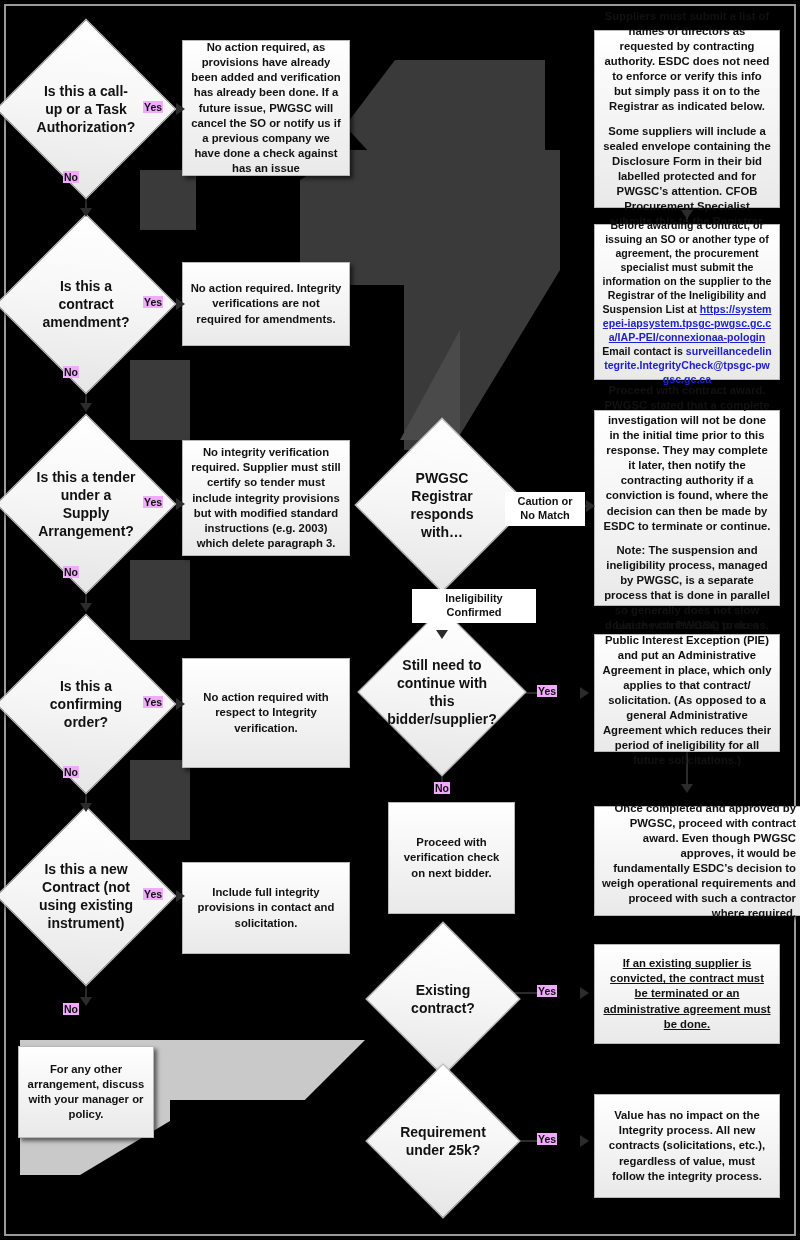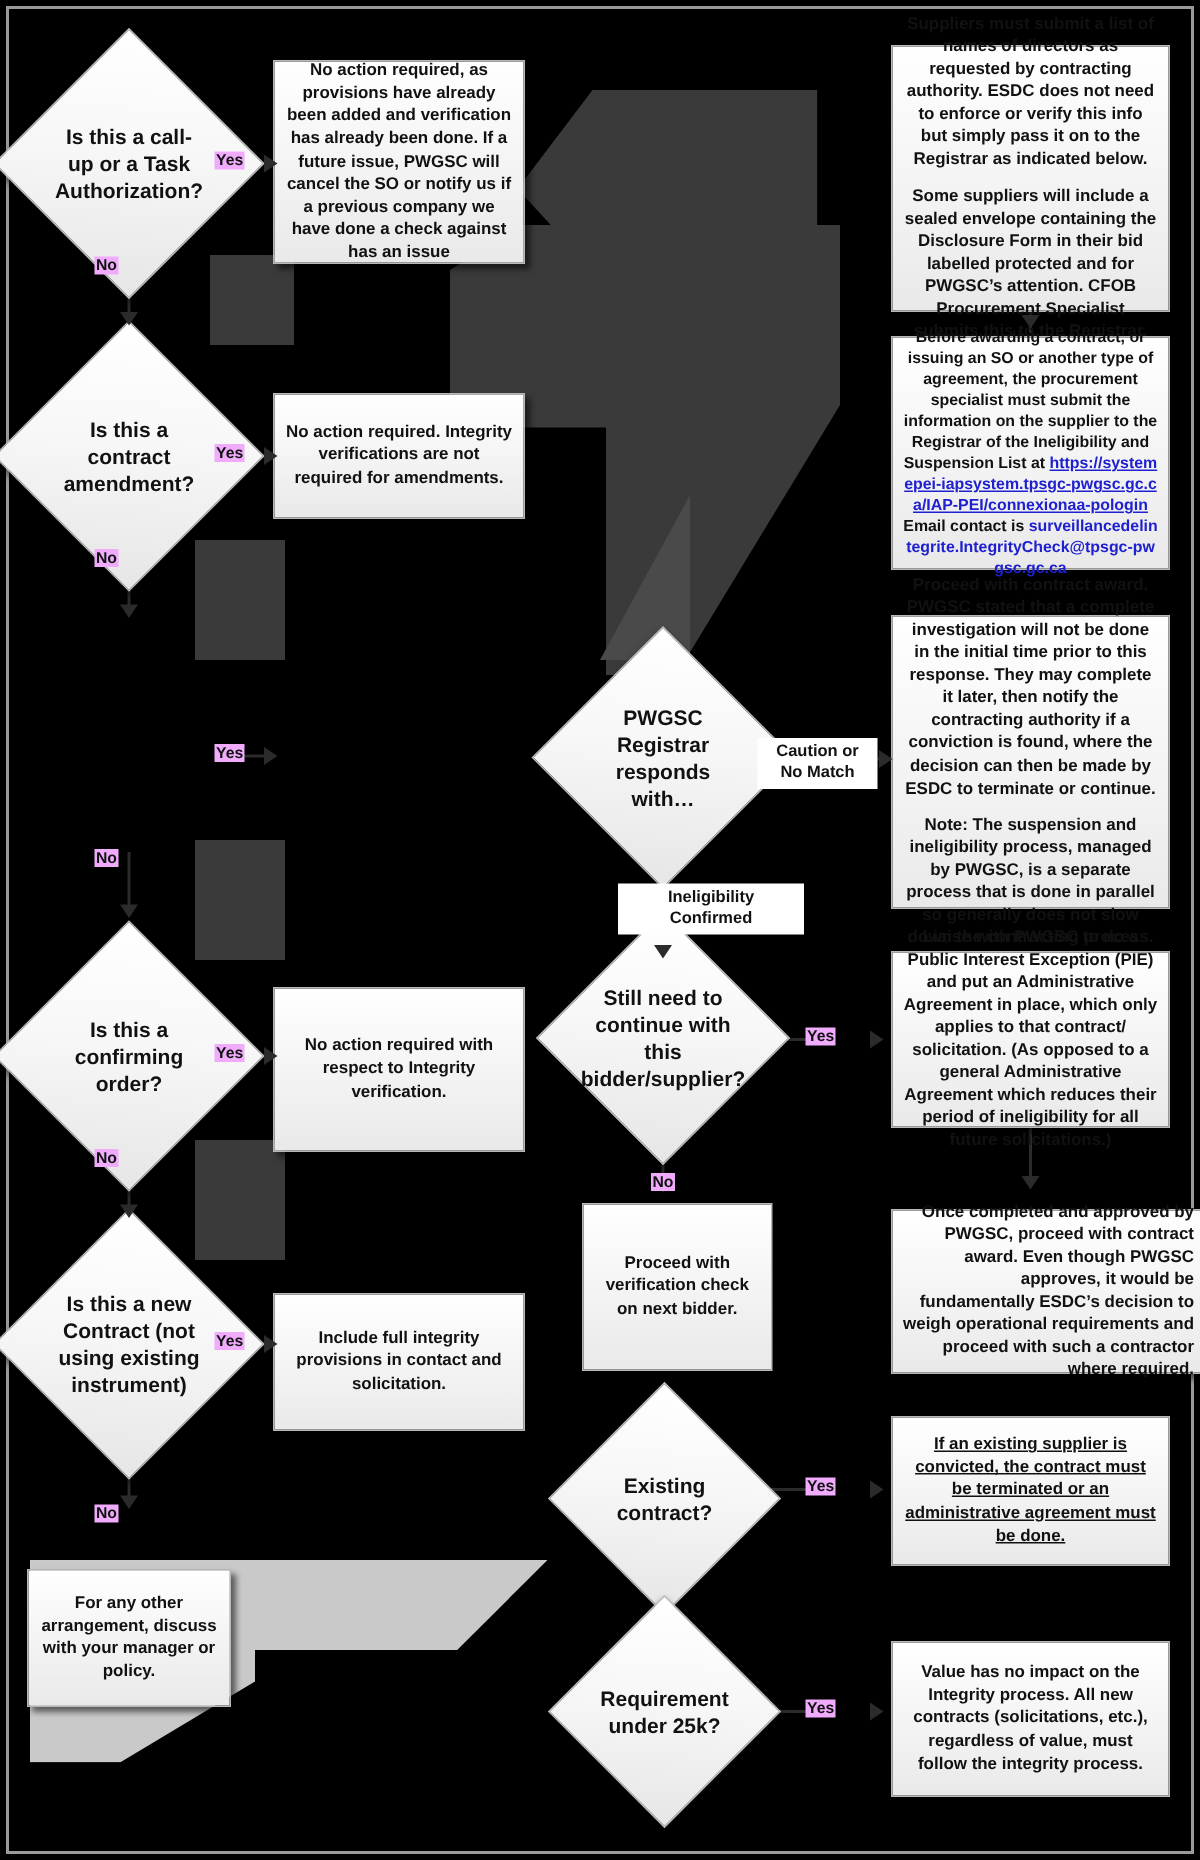--- a/index.html
+++ b/index.html
@@ -187,27 +187,34 @@
   <div class="arrow-r" style="left:176px; top:298px;"></div>
   <div class="elabel" style="left:143px; top:296px;">Yes</div>
   <div class="vline" style="left:85px; top:368px; width:2px; height:40px;"></div>
   <div class="arrow-d" style="left:80px; top:403px;"></div>
   <div class="elabel" style="left:63px; top:366px;">No</div>
 
   <div class="box" style="left:182px; top:262px; width:168px; height:84px;">
     <div class="inner">No action required. Integrity verifications are not required for amendments.</div>
   </div>
 
+  <div class="diamond" style="left:22px; top:440px; width:128px; height:128px;">
+    <div class="shape"></div>
+    <div class="dlabel">Is this a tender under a Supply Arrangement?</div>
+  </div>
   <div class="hline" style="left:150px; top:503px; width:32px; height:2px;"></div>
   <div class="arrow-r" style="left:176px; top:498px;"></div>
   <div class="elabel" style="left:143px; top:496px;">Yes</div>
   <div class="vline" style="left:85px; top:568px; width:2px; height:40px;"></div>
   <div class="arrow-d" style="left:80px; top:603px;"></div>
   <div class="elabel" style="left:63px; top:566px;">No</div>
 
+  <div class="box" style="left:182px; top:440px; width:168px; height:116px;">
+    <div class="inner">No integrity verification required. Supplier must still certify so tender must include integrity provisions but with modified standard instructions (e.g. 2003) which delete paragraph 3.</div>
+  </div>
 
   <div class="diamond" style="left:22px; top:640px; width:128px; height:128px;">
     <div class="shape"></div>
     <div class="dlabel">Is this a confirming order?</div>
   </div>
   <div class="hline" style="left:150px; top:703px; width:32px; height:2px;"></div>
   <div class="arrow-r" style="left:176px; top:698px;"></div>
   <div class="elabel" style="left:143px; top:696px;">Yes</div>
   <div class="vline" style="left:85px; top:768px; width:2px; height:40px;"></div>
   <div class="arrow-d" style="left:80px; top:803px;"></div>

